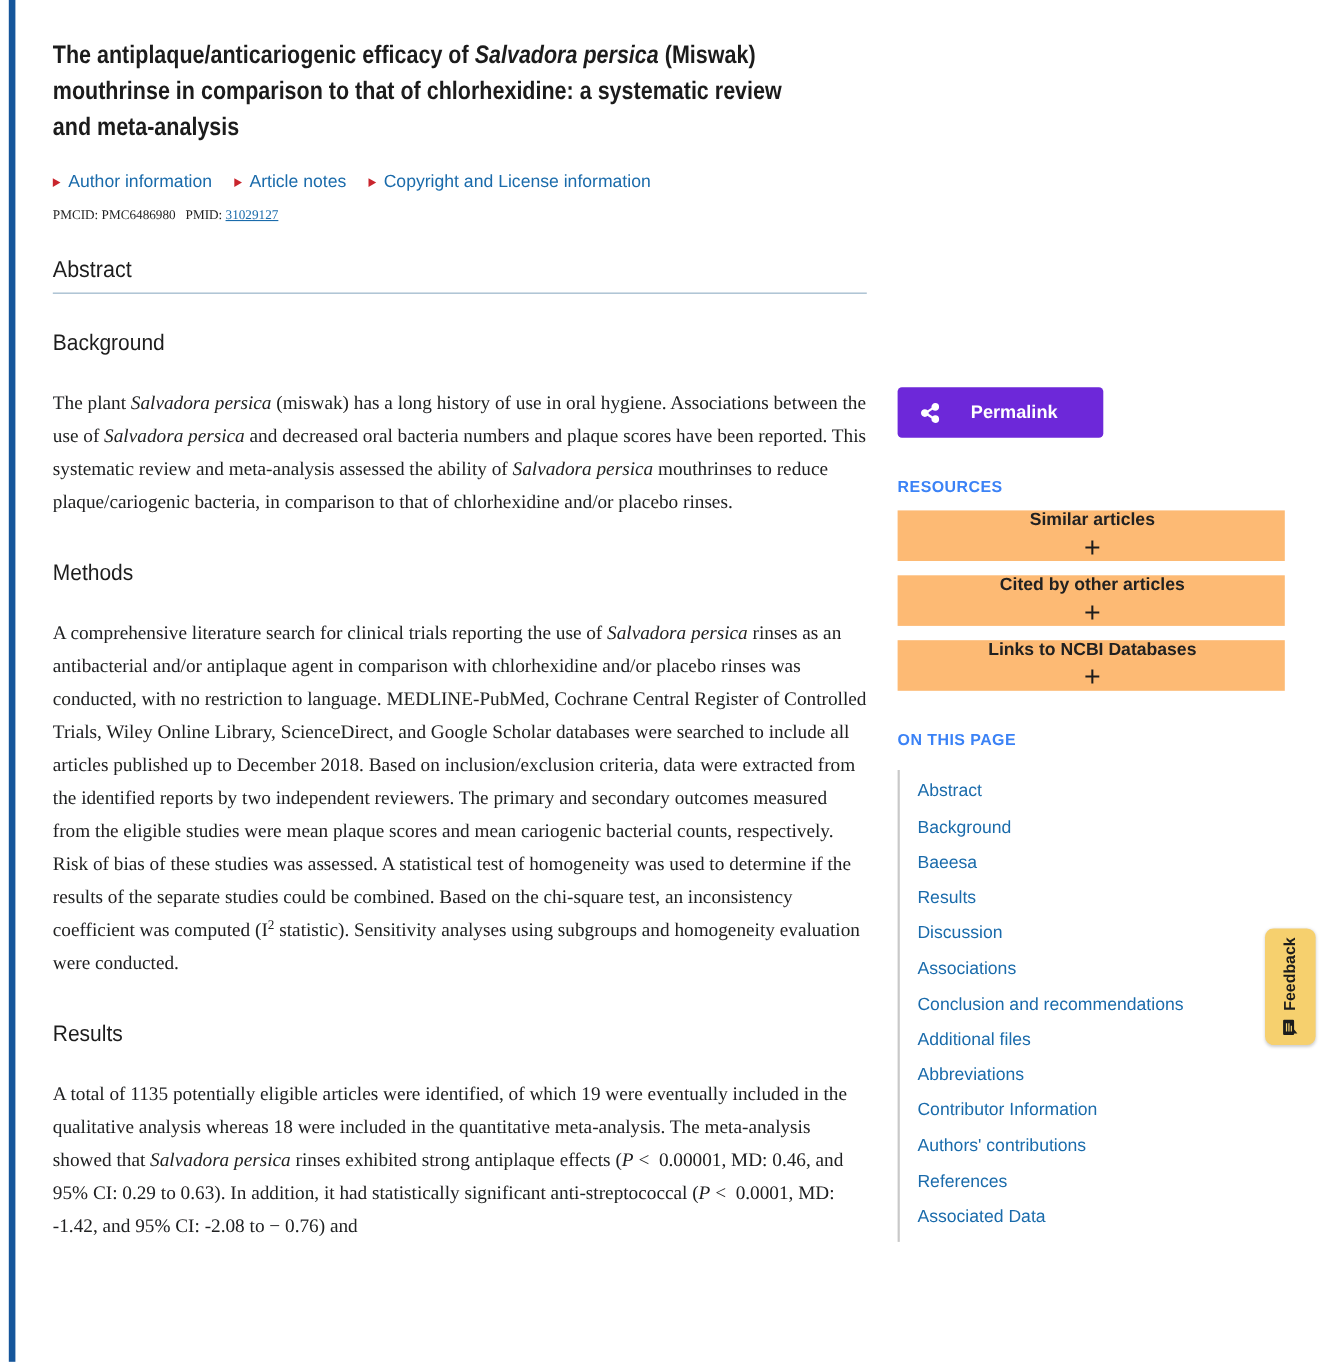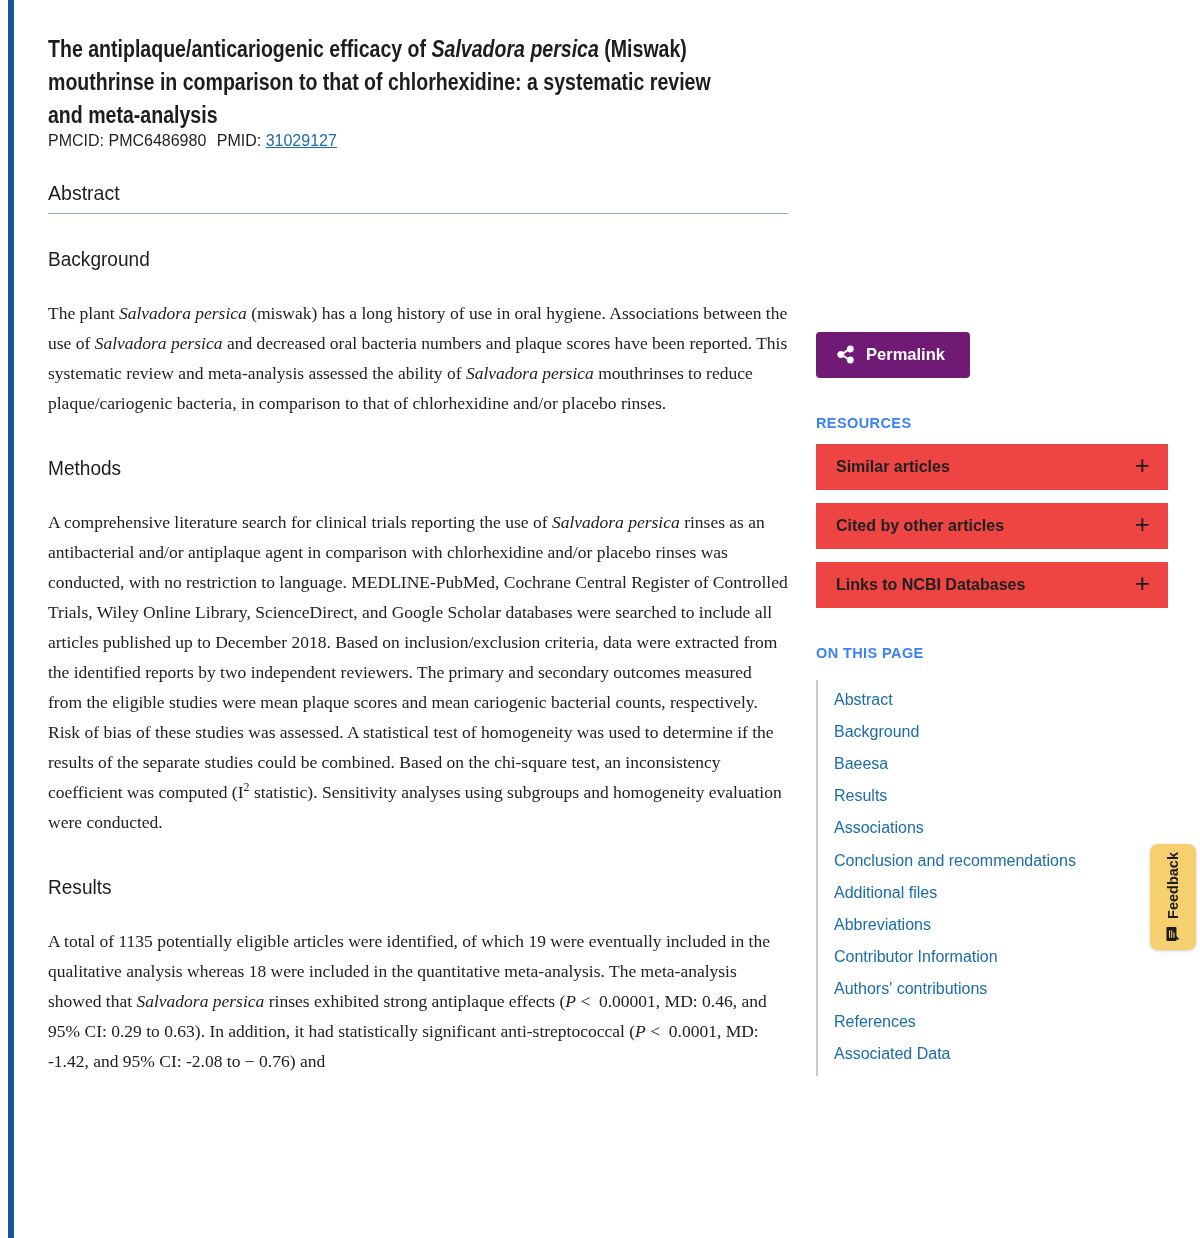--- a/index.html
+++ b/index.html
@@ -28,21 +28,21 @@
   }
   .authors { margin-top: 15px; font-size: 16.5px; color: #1f1f1f; }
   .authors a { color: #1a6bab; text-decoration: underline; cursor: pointer; }
   .authors sup { font-size: 11.5px; color: #222; margin-left: 3px; letter-spacing: .5px; }
   .meta-links { margin-top: 25px; font-size: 16px; display: flex; gap: 20px; align-items: center; }
   .meta-links a { color: #1a6bab; text-decoration: none; cursor: pointer; }
   .tri {
     display: inline-block; width: 0; height: 0; margin-right: 7px;
     border-left: 7px solid #c9252d; border-top: 4.5px solid transparent; border-bottom: 4.5px solid transparent;
   }
-  .ids { font-size: 16px; color: #1f1f1f; }
+  .ids { margin-top: 13px; font-size: 12px; color: #1f1f1f; font-family: Liberation Serif, serif; }
   .ids .sp { display: inline-block; width: 6px; }
   .ids a { color: #1a6bab; text-decoration: underline; cursor: pointer; }
 
   h2.abstract-h, h3.sec-h {
     font-weight: normal; color: #1d1d1d; margin: 0;
     display: block; transform: scaleX(0.93); transform-origin: 0 50%; white-space: nowrap;
   }
   h2.abstract-h { font-size: 21px; margin-top: 31px; }
   hr.abstract-rule { border: none; border-top: 1px solid #8fadc4; margin: 8px 0 0 0; }
   h3.sec-h { font-size: 20.5px; }
@@ -50,37 +50,37 @@
   section.abs-sec:first-of-type .sec-h { margin-top: 33px; }
   section.abs-sec p {
     margin: 27px 0 0 0;
     font-family: "Liberation Serif", serif;
     font-size: 17.5px; line-height: 30px; color: #202122;
   }
   section.abs-sec p sup { font-size: 12px; line-height: 0; }
 
   
   .permalink-btn {
-    margin-top: 12px; width: 154px; height: 46px;
-    background: #701a75; border: none; border-radius: 4px;
+    margin-top: 12px; width: 187px; height: 46px;
+    background: #6d28d9; border: none; border-radius: 4px;
     display: flex; align-items: center; padding: 0 0 0 20px; cursor: pointer;
   }
   .permalink-btn .share-svg { flex: 0 0 auto; }
   .permalink-btn .pl-label {
     flex: 1; text-align: center; color: #ffffff; font-weight: bold; font-size: 16.5px; padding-right: 14px;
   }
   .side-heading {
     font-size: 14.5px; font-weight: bold; color: #3b82f6; letter-spacing: .4px;
   }
   .res-heading { margin-top: 37px; }
   .otp-heading { margin-top: 37px; }
   .accordion {
-    margin-top: 13px; height: 46px; background: #ef4444;
+    margin-top: 13px; height: 46px; background: #fdba74;
     display: flex; align-items: center; justify-content: space-between;
-    padding: 0 18px 0 20px; cursor: pointer;
+    padding: 0 18px 0 20px; cursor: pointer; flex-direction: column;
   }
   .accordion:first-of-type { margin-top: 15px; }
   .accordion .acc-label { font-size: 16px; font-weight: bold; color: #212121; }
   .accordion .plus { font-size: 26px; font-weight: normal; color: #1c1c1c; line-height: 1; margin-top: -3px; }
   .otp-list {
     margin-top: 19px; border-left: 2px solid #c9c9c9; padding: 4px 0 6px 16px;
     display: flex; flex-direction: column;
   }
   .otp-list a {
     font-size: 16px; line-height: 32.2px; color: #1a6bab; text-decoration: none; cursor: pointer;
@@ -103,20 +103,25 @@
 <body>
 
 <div class="accent-bar"></div>
 
 <div class="layout">
 
   <main class="main-col">
     <h1 class="article-title"><span>The antiplaque/anticariogenic efficacy of </span><span style="font-style: italic;">Salvadora persica</span><span> (Miswak)</span><br><span>mouthrinse in comparison to that of chlorhexidine: a systematic review</span><br><span>and meta-analysis</span></h1>
 
 
+    <div class="meta-links">
+      <span><span class="tri"></span><a>Author information</a></span>
+      <span><span class="tri"></span><a>Article notes</a></span>
+      <span><span class="tri"></span><a>Copyright and License information</a></span>
+    </div>
 
     <div class="ids">
       <span>PMCID:</span>
       <span>PMC6486980</span><span class="sp"></span>
       <span>PMID:</span>
       <a>31029127</a>
     </div>
 
     <h2 class="abstract-h">Abstract</h2>
     <hr class="abstract-rule">
@@ -166,20 +171,21 @@
       <span class="plus">+</span>
     </div>
 
     <div class="side-heading otp-heading">ON THIS PAGE</div>
 
     <nav class="otp-list">
       <a>Abstract</a>
       <a>Background</a>
       <a>Baeesa</a>
       <a>Results</a>
+      <a>Discussion</a>
       <a>Associations</a>
       <a>Conclusion and recommendations</a>
       <a>Additional files</a>
       <a>Abbreviations</a>
       <a>Contributor Information</a>
       <a>Authors' contributions</a>
       <a>References</a>
       <a>Associated Data</a>
     </nav>
   </aside>

